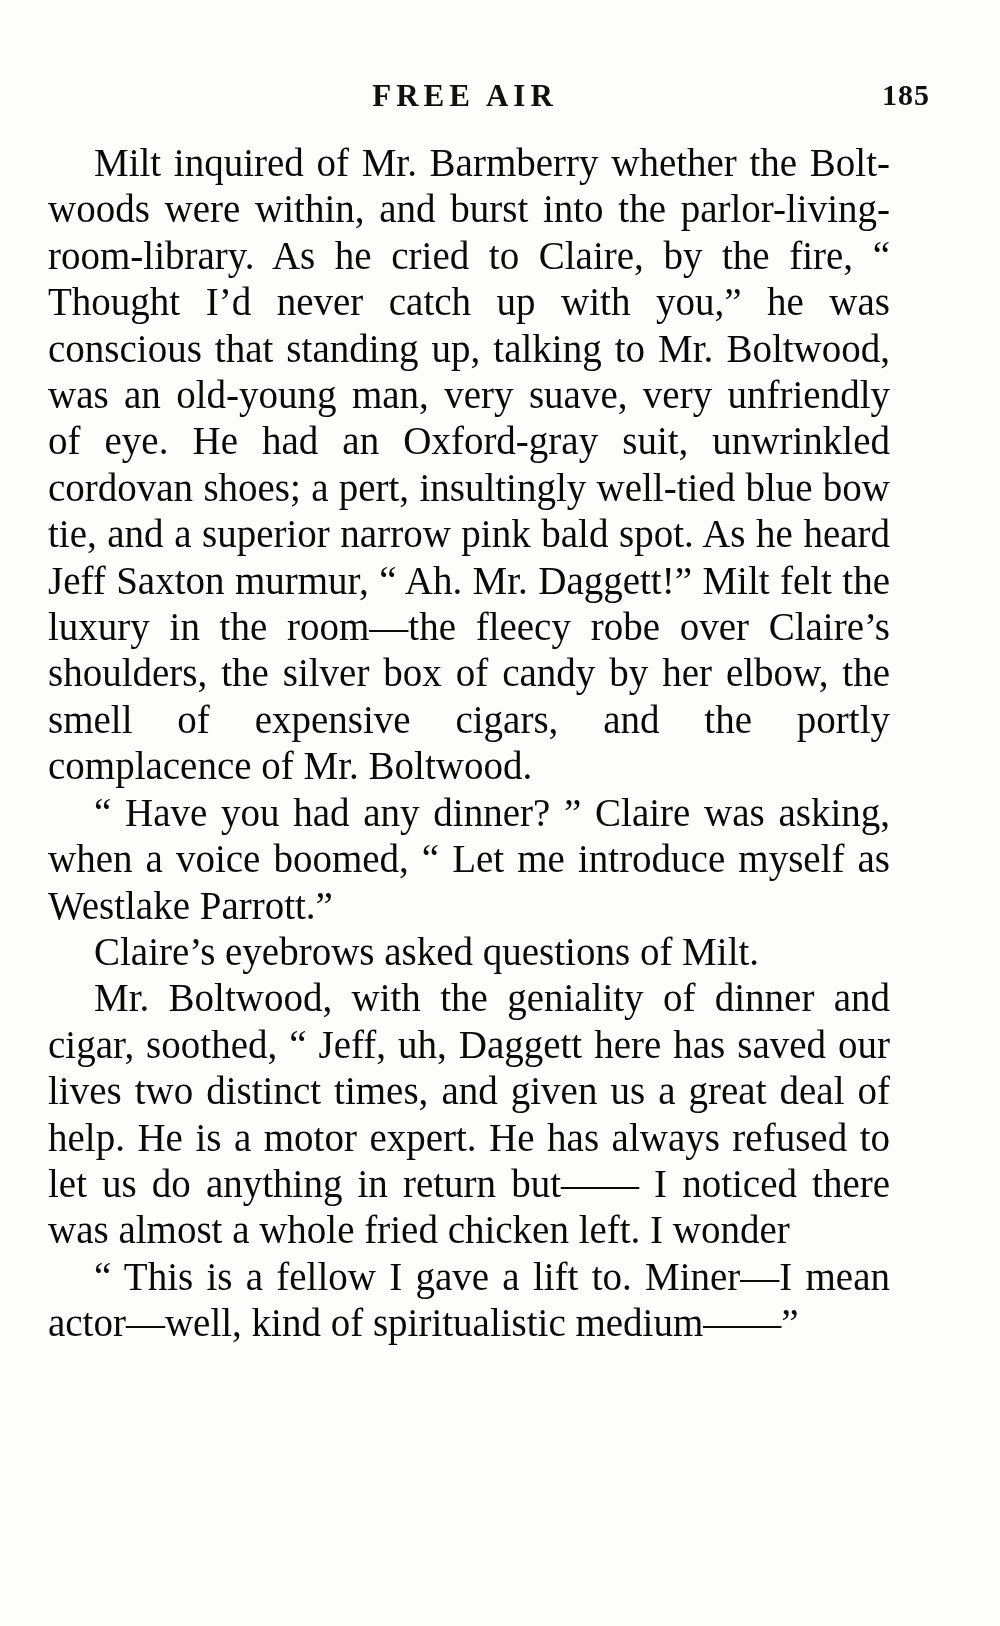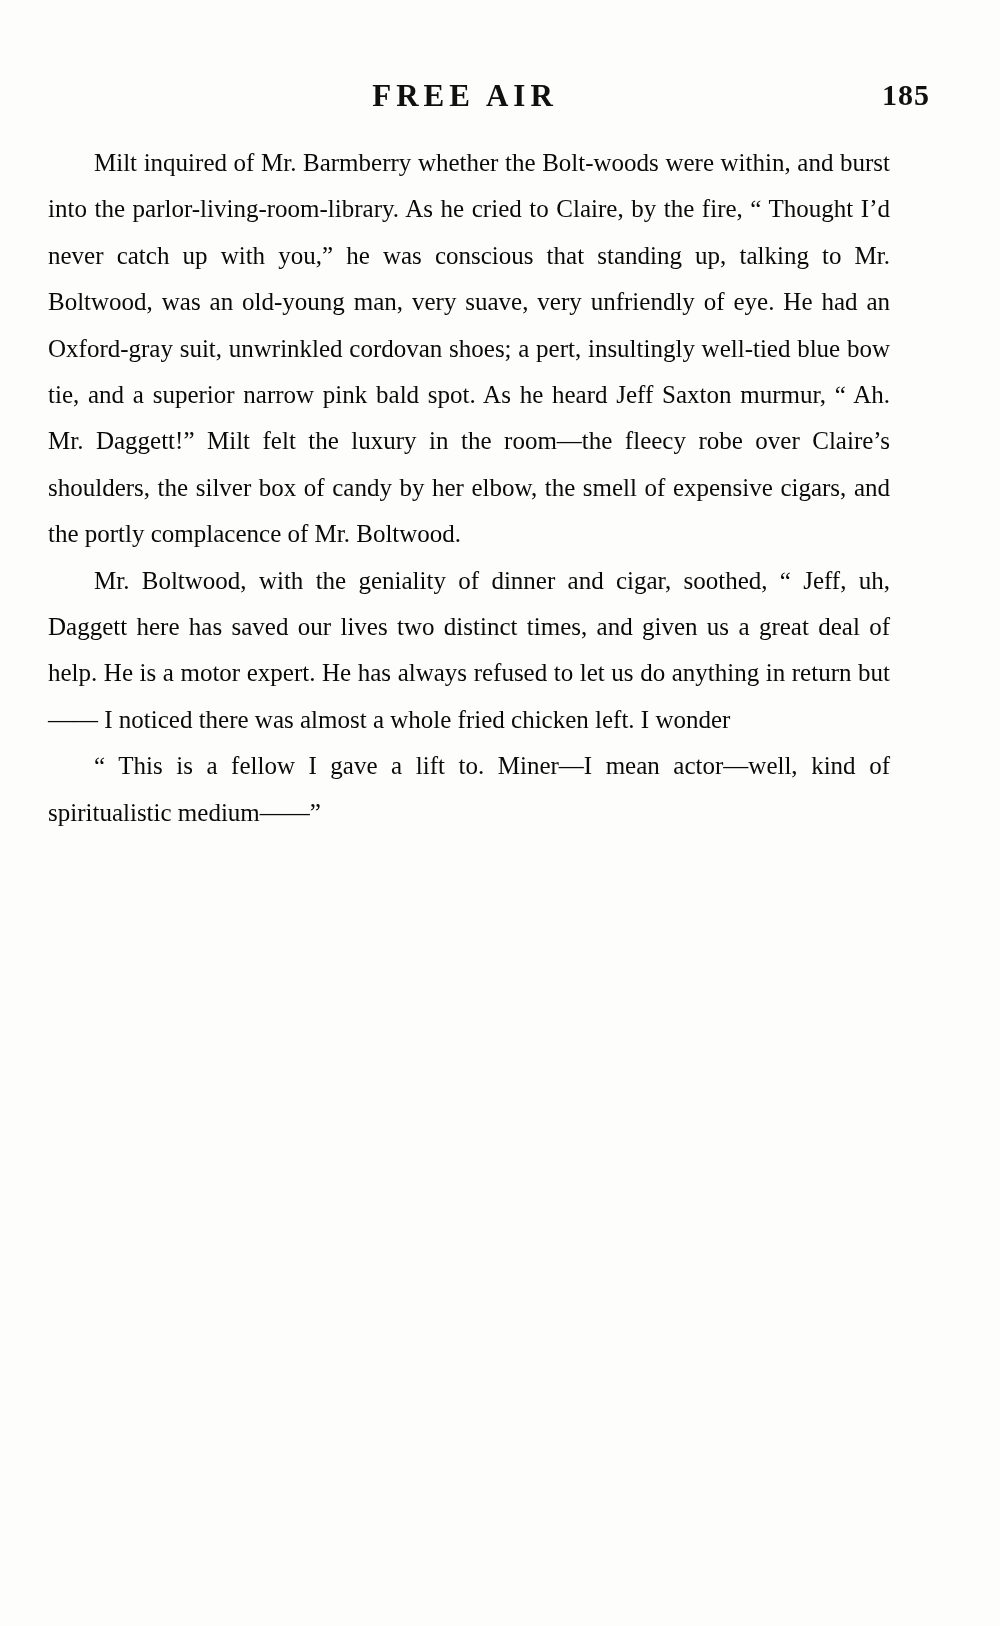--- a/index.html
+++ b/index.html
@@ -52,21 +52,21 @@
     color: #101010;
   }
   .body-text {
     position: absolute;
     left: 48px;
     top: 140px;
     width: 842px;
   }
   .para {
     margin: 0;
-    font-size: 25px;
+    font-size: 39px;
     line-height: 46.4px;
     text-align: justify;
     text-justify: inter-word;
     color: #0a0a0a;
     text-indent: 46px;
     -webkit-hyphens: manual;
     hyphens: manual;
   }
 </style>
 </head>
@@ -74,17 +74,19 @@
 
 <div class="page">
 
   <div class="header">
     <div class="running-title">FREE AIR</div>
     <div class="page-number">185</div>
   </div>
 
   <div class="body-text">
     <p class="para">Milt inquired of Mr. Barmberry whether the Bolt-woods were within, and burst into the parlor-living-room-library. As he cried to Claire, by the fire, “ Thought I’d never catch up with you,” he was conscious that standing up, talking to Mr. Boltwood, was an old-young man, very suave, very unfriendly of eye. He had an Oxford-gray suit, unwrinkled cordovan shoes; a pert, insultingly well-tied blue bow tie, and a superior narrow pink bald spot. As he heard Jeff Saxton murmur, “ Ah. Mr. Daggett!” Milt felt the luxury in the room—the fleecy robe over Claire’s shoulders, the silver box of candy by her elbow, the smell of expensive cigars, and the portly complacence of Mr. Boltwood.</p>
+    <p class="para">“ Have you had any dinner? ” Claire was asking, when a voice boomed, “ Let me introduce myself as Westlake Parrott.”</p>
+    <p class="para">Claire’s eyebrows asked questions of Milt.</p>
     <p class="para">Mr. Boltwood, with the geniality of dinner and cigar, soothed, “ Jeff, uh, Daggett here has saved our lives two distinct times, and given us a great deal of help. He is a motor expert. He has always refused to let us do anything in return but—— I noticed there was almost a whole fried chicken left. I wonder</p>
     <p class="para">“ This is a fellow I gave a lift to. Miner—I mean actor—well, kind of spiritualistic medium——”</p>
   </div>
 
 </div>
 
 </body></html>

